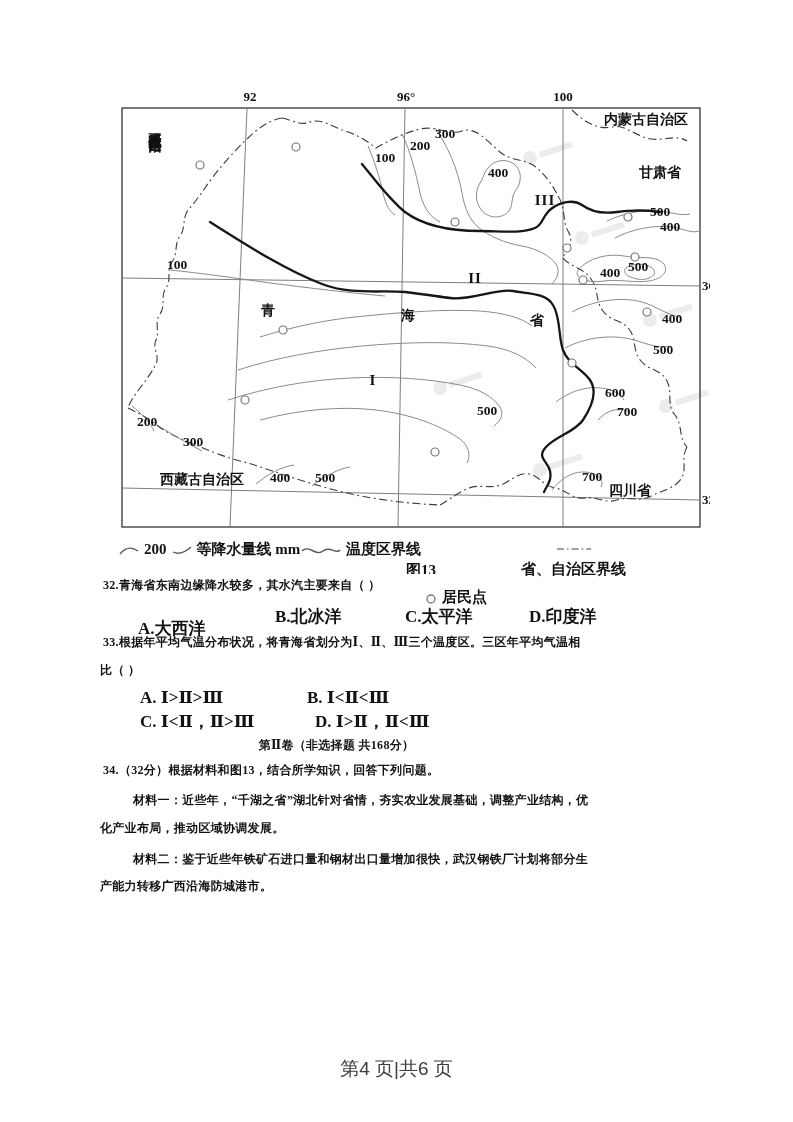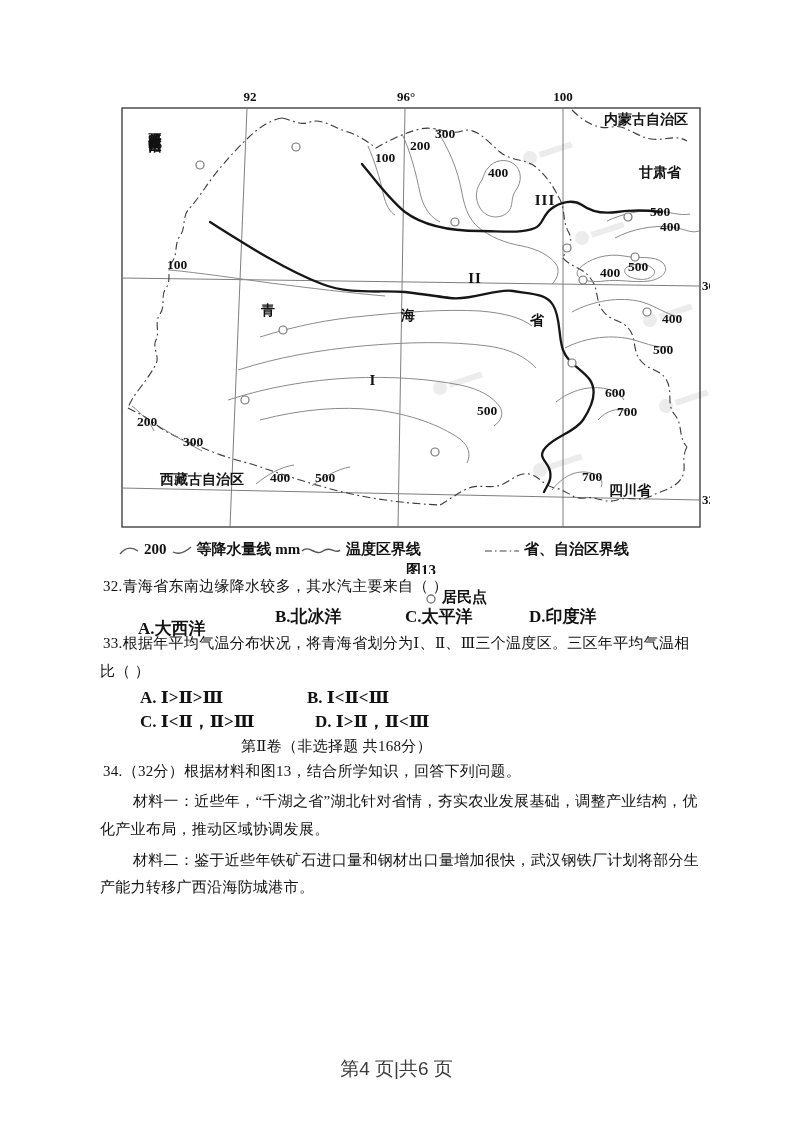--- a/index.html
+++ b/index.html
@@ -21,21 +21,21 @@
   .cline{fill:none;stroke:#8a8a8a;stroke-width:1px;stroke-linejoin:round;}
   .setl{fill:#fff;stroke:#777;stroke-width:1.2px;}
   .wm{opacity:.5;}
   
   .legend{position:absolute;top:540px;left:0;width:793px;height:26px;font-weight:bold;font-size:15px;}
   .litem{position:absolute;top:0;display:flex;align-items:center;gap:4px;white-space:nowrap;}
   .lsym{display:inline-block;}
   
   .figcap{position:absolute;left:372px;top:562px;width:64px;height:12px;overflow:hidden;
           font-size:15px;font-weight:bold;line-height:16px;text-align:right;}
-  .tline-abs{position:absolute;left:103px;font-size:15px;font-weight:normal;white-space:nowrap;letter-spacing:.3px;}
+  .tline-abs{position:absolute;left:103px;font-size:12px;font-weight:bold;white-space:nowrap;letter-spacing:.3px;}
   .opt{position:absolute;font-size:17px;font-weight:bold;white-space:nowrap;}
   .center{left:0;width:673px;text-align:center;}
   .footer{position:absolute;top:1056px;left:0;width:793px;text-align:center;
           font-family:"Liberation Sans","DejaVu Sans",sans-serif;
           font-size:19px;color:#3c3c3c;font-weight:normal;}
 </style>
 </head>
 <body>
 
 <div class="page">
@@ -190,21 +190,21 @@
           <path d="M2,9 C9,2 16,15 23,9 C30,3 36,13 40,8" fill="none" stroke="#555" stroke-width="1.4"></path>
         </svg>
       <span>温度区界线</span>
     </div>
     <div class="litem" style="left:424px;margin-top:48px;">
       <svg class="lsym" width="14" height="16">
           <circle cx="7" cy="9" r="4" fill="#fff" stroke="#777" stroke-width="1.3"></circle>
         </svg>
       <span>居民点</span>
     </div>
-    <div class="litem" style="left:484px;">
+    <div class="litem" style="left:521px;flex-direction:column;">
       <svg class="lsym" width="36" height="16">
           <line x1="1" y1="9" x2="35" y2="9" stroke="#444" stroke-width="1.2" stroke-dasharray="7 3 1.6 3"></line>
         </svg>
       <span>省、自治区界线</span>
     </div>
   </div>
 
   <div class="figcap">
     <span>图13</span>
   </div>

